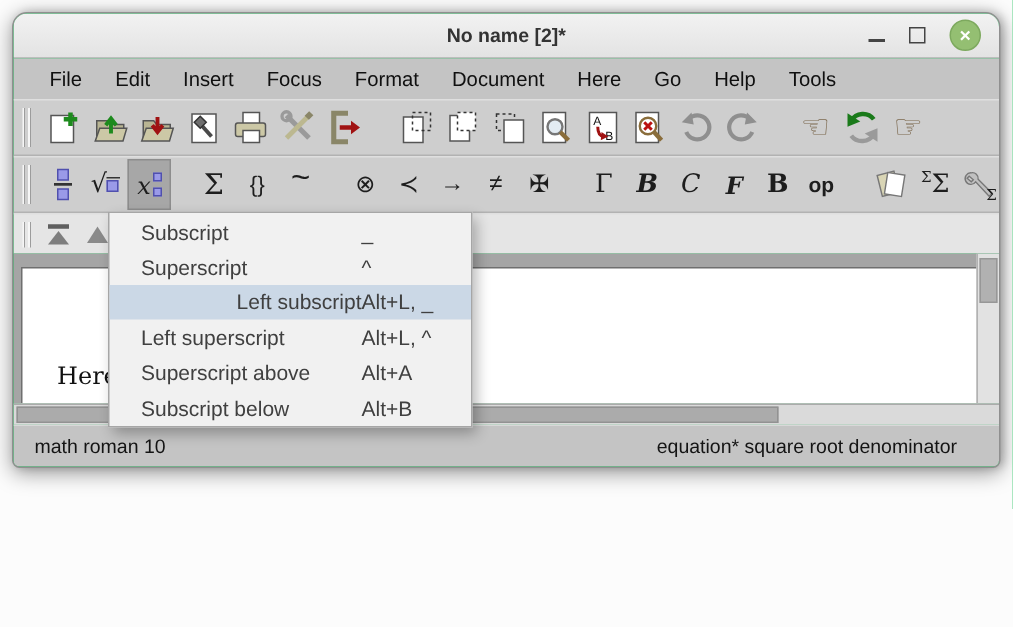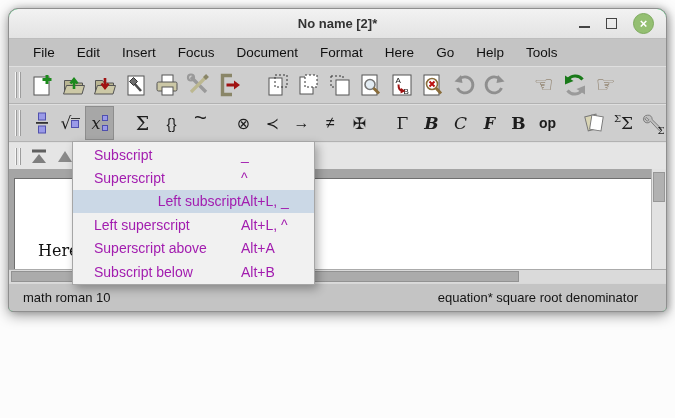--- a/index.html
+++ b/index.html
@@ -105,21 +105,21 @@
   .hthumb { position:absolute; left:2px; top:1px; bottom:1px; width:508px; background:#ababab;
     border:1px solid #929292; }
   .statusbar { height:28px; flex:0 0 28px; background:#c4c4c4; border-top:1px solid #d8d8d8;
     display:flex; align-items:center; justify-content:space-between;
     padding:0 28px 0 14px; font-size:13px; color:#141414; }
 
   
   .popup { position:absolute; left:72px; top:141px; width:243px; background:#f1f1f1;
     border:1px solid #a6a6a6; box-shadow:3px 4px 9px rgba(0,0,0,.30); z-index:40; padding:1px 0; }
   .pop-row { height:23.4px; display:flex; align-items:center; padding:0 8px 0 21px;
-    font-size:14px; color:#a21caf; }
+    font-size:14px; color:#404040; }
   .pop-row.highlight { background:#cbd8e6;text-align:right; }
   .pop-label { width:147px; flex:0 0 147px; white-space:nowrap; }
   .pop-shortcut { white-space:nowrap; }
 
   
   .f-icn { width:24px; height:20px; display:grid; place-items:center; margin-right:2px; }
 </style>
 </head>
 <body>
 
@@ -133,22 +133,22 @@
         <div class="btn-max"></div>
         <div class="btn-close">×</div>
       </div>
     </div>
 
     <div class="menubar">
       <span class="menu-item">File</span>
       <span class="menu-item">Edit</span>
       <span class="menu-item">Insert</span>
       <span class="menu-item">Focus</span>
+      <span class="menu-item">Format</span>
       <span class="menu-item">Document</span>
-      <span class="menu-item">Format</span>
       <span class="menu-item">Here</span>
       <span class="menu-item">Go</span>
       <span class="menu-item">Help</span>
       <span class="menu-item">Tools</span>
     </div>
 
     <div class="toolbar toolbar1">
       <div class="grip"></div>
 
       <div class="tb-btn">

